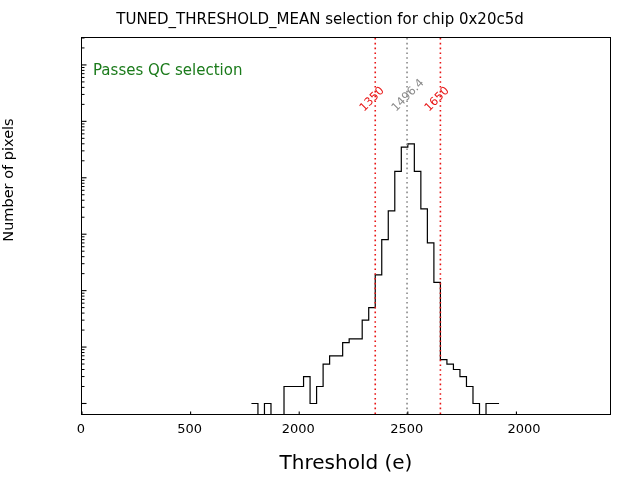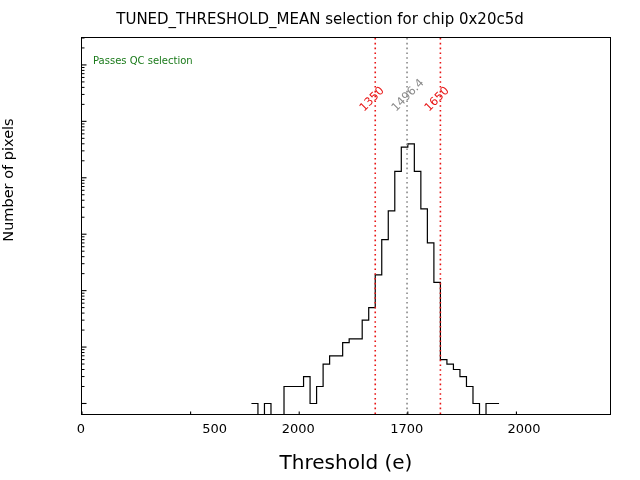--- a/index.html
+++ b/index.html
@@ -25,22 +25,22 @@
     width:530px;height:378px;
     border:1.1px solid #000;
     box-sizing:border-box;
     overflow:hidden;
   }
 
   #plotsvg{position:absolute;left:0;top:0;}
 
   
   #qc-text{
-    position:absolute;left:11px;top:17px;
-    font-size:10px;
+    position:absolute;left:11px;top:23px;
+    font-size:15px;
     color:#1a7a1a;
     white-space:nowrap;
   }
 
   
   #ylabel{
     position:absolute;
     left:-182px;top:172px;
     width:380px;
     text-align:center;
@@ -154,23 +154,23 @@
       </svg>
     <div id="qc-text">Passes QC selection</div>
   </div>
 
   <div id="ylabel">Number of pixels</div>
   <div id="xlabel">Threshold (e)</div>
 
   <div id="ytick-holder"></div>
   <div id="xtick-holder">
       <div class="xtick-label" style="left: 81px;">0</div>
-      <div class="xtick-label" style="left: 189.607px; margin-left: 25px;">500</div>
+      <div class="xtick-label" style="left: 189.607px;">500</div>
       <div class="xtick-label" style="left: 298.213px;">2000</div>
-      <div class="xtick-label" style="left: 406.82px;">1700</div>
+      <div class="xtick-label" style="left: 406.82px;">2500</div>
       <div class="xtick-label" style="left: 524px;">2000</div>
     </div>
   <div id="vline-labels">
       <div class="vline-label red" style="left: 366.238px; top: 100px;">1350</div>
       <div class="vline-label gray" style="left: 398.038px; top: 100px;">1496.4</div>
       <div class="vline-label red" style="left: 431.402px; top: 100px;">1650</div>
     </div>
 
 </div>
 

